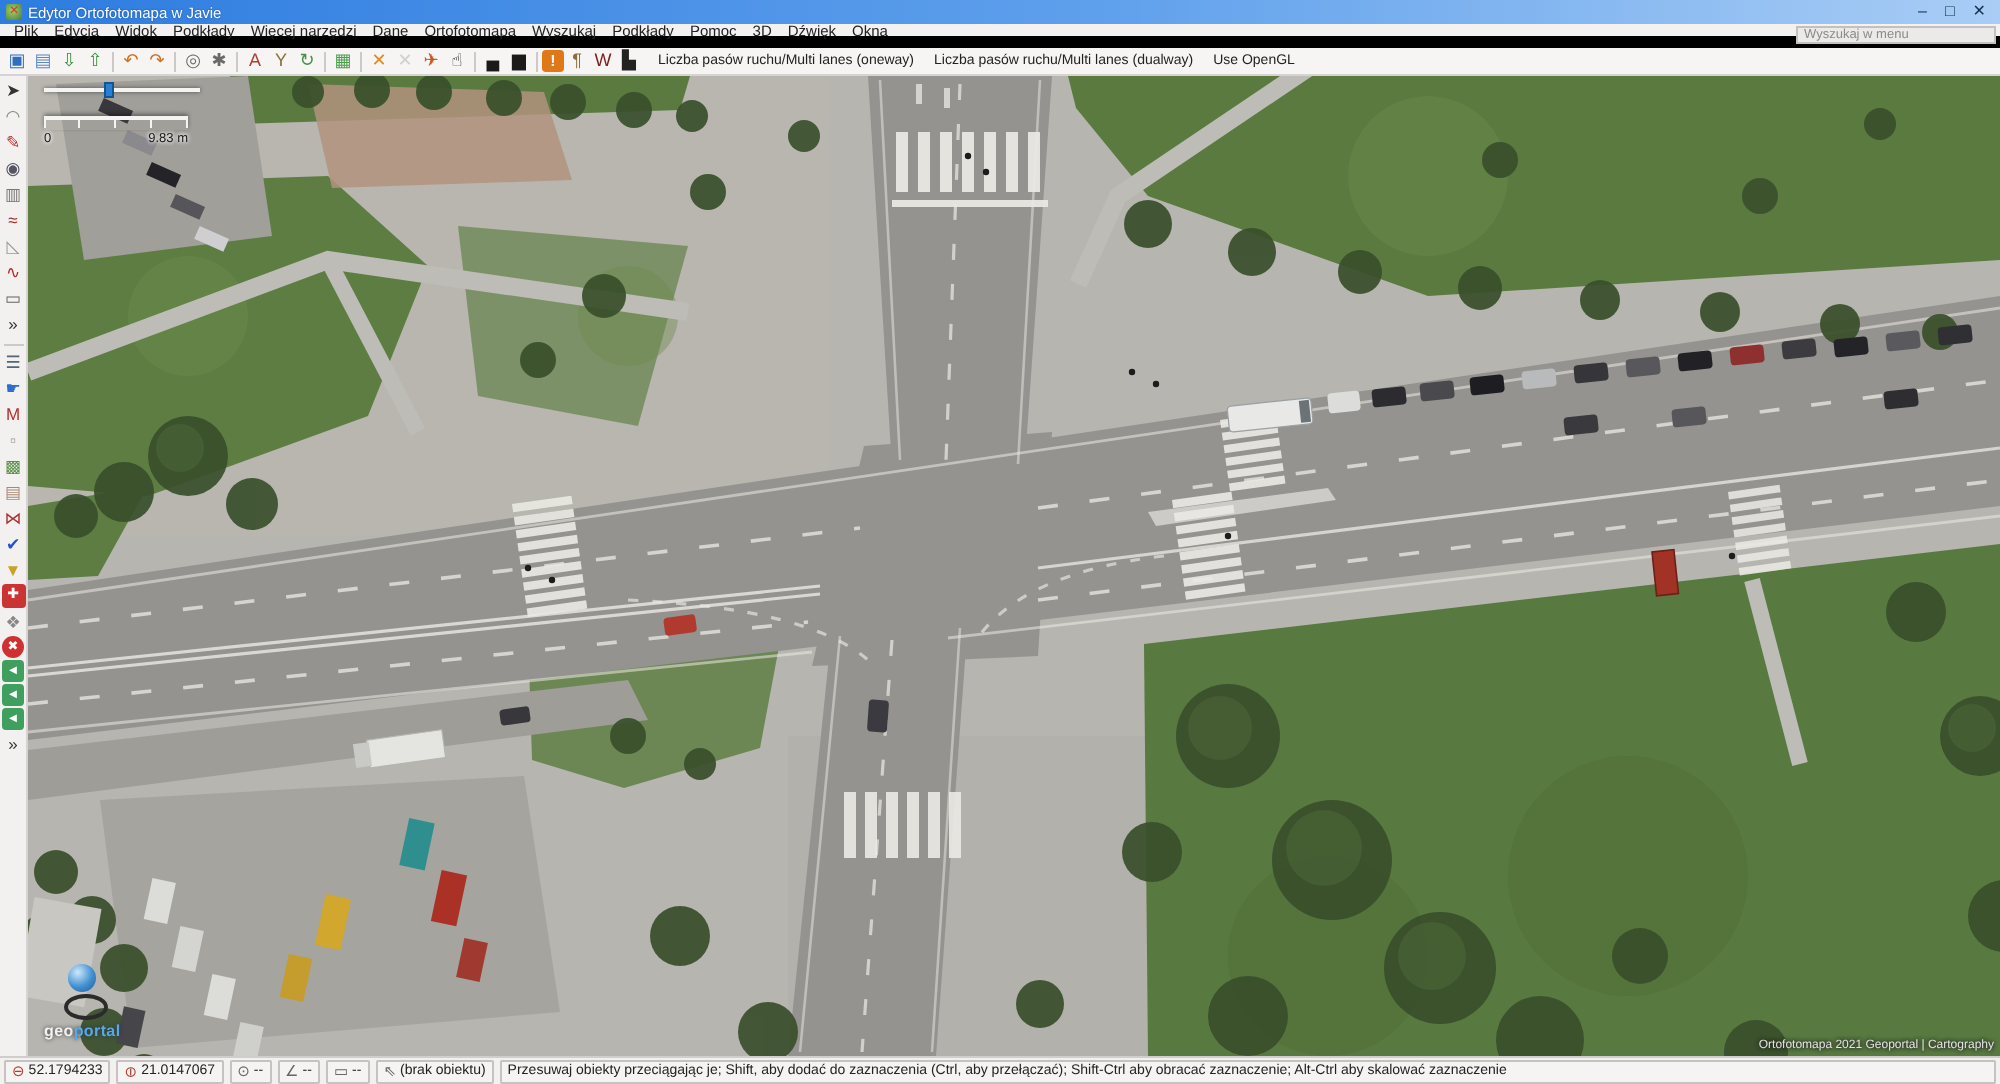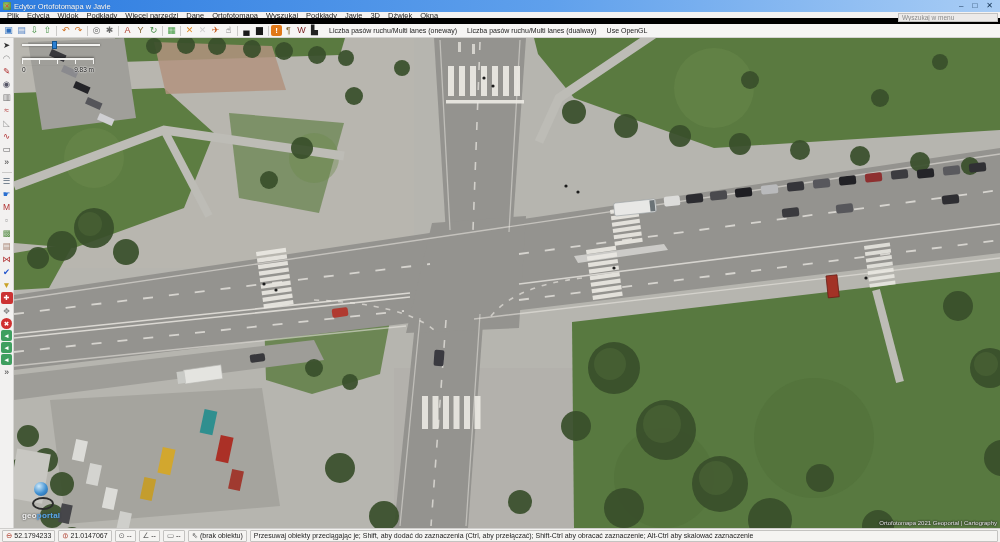--- a/index.html
+++ b/index.html
@@ -86,21 +86,21 @@
 
     <span class="mitem">Plik</span>
         <span class="mitem">Edycja</span>
         <span class="mitem">Widok</span>
         <span class="mitem">Podkłady</span>
         <span class="mitem">Więcej narzędzi</span>
         <span class="mitem">Dane</span>
         <span class="mitem">Ortofotomapa</span>
         <span class="mitem">Wyszukaj</span>
         <span class="mitem">Podkłady</span>
-        <span class="mitem">Javie</span>
+        <span class="mitem">Pomoc</span>
         <span class="mitem">3D</span>
         <span class="mitem">Dźwięk</span>
         <span class="mitem">Okna</span>
       </div>
     <input class="menusearch" placeholder="Wyszukaj w menu" style="">
   </div>
 
   <div class="toolbar">
     <div class="ticons">
 

